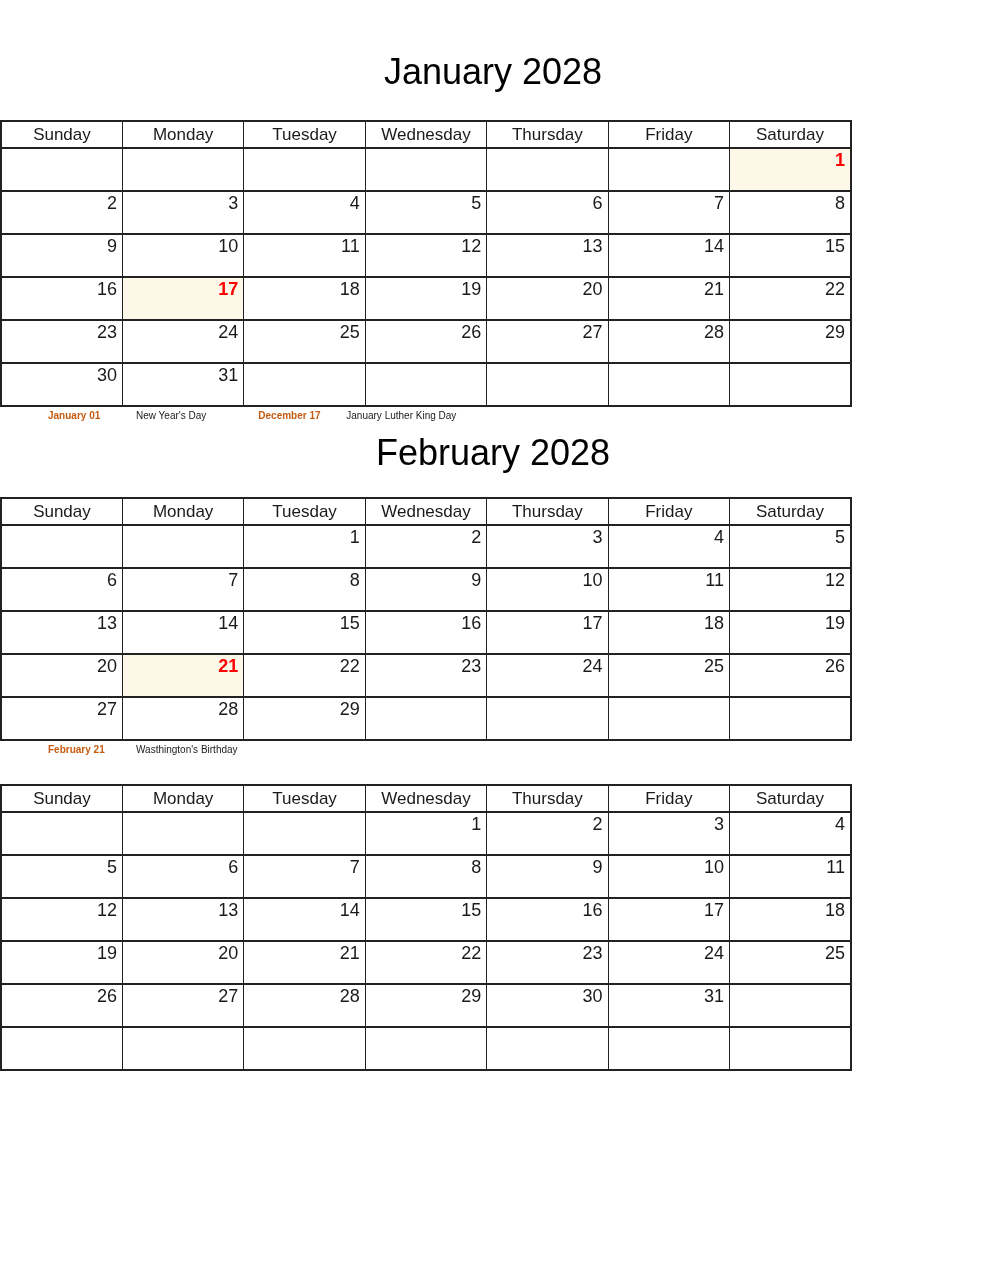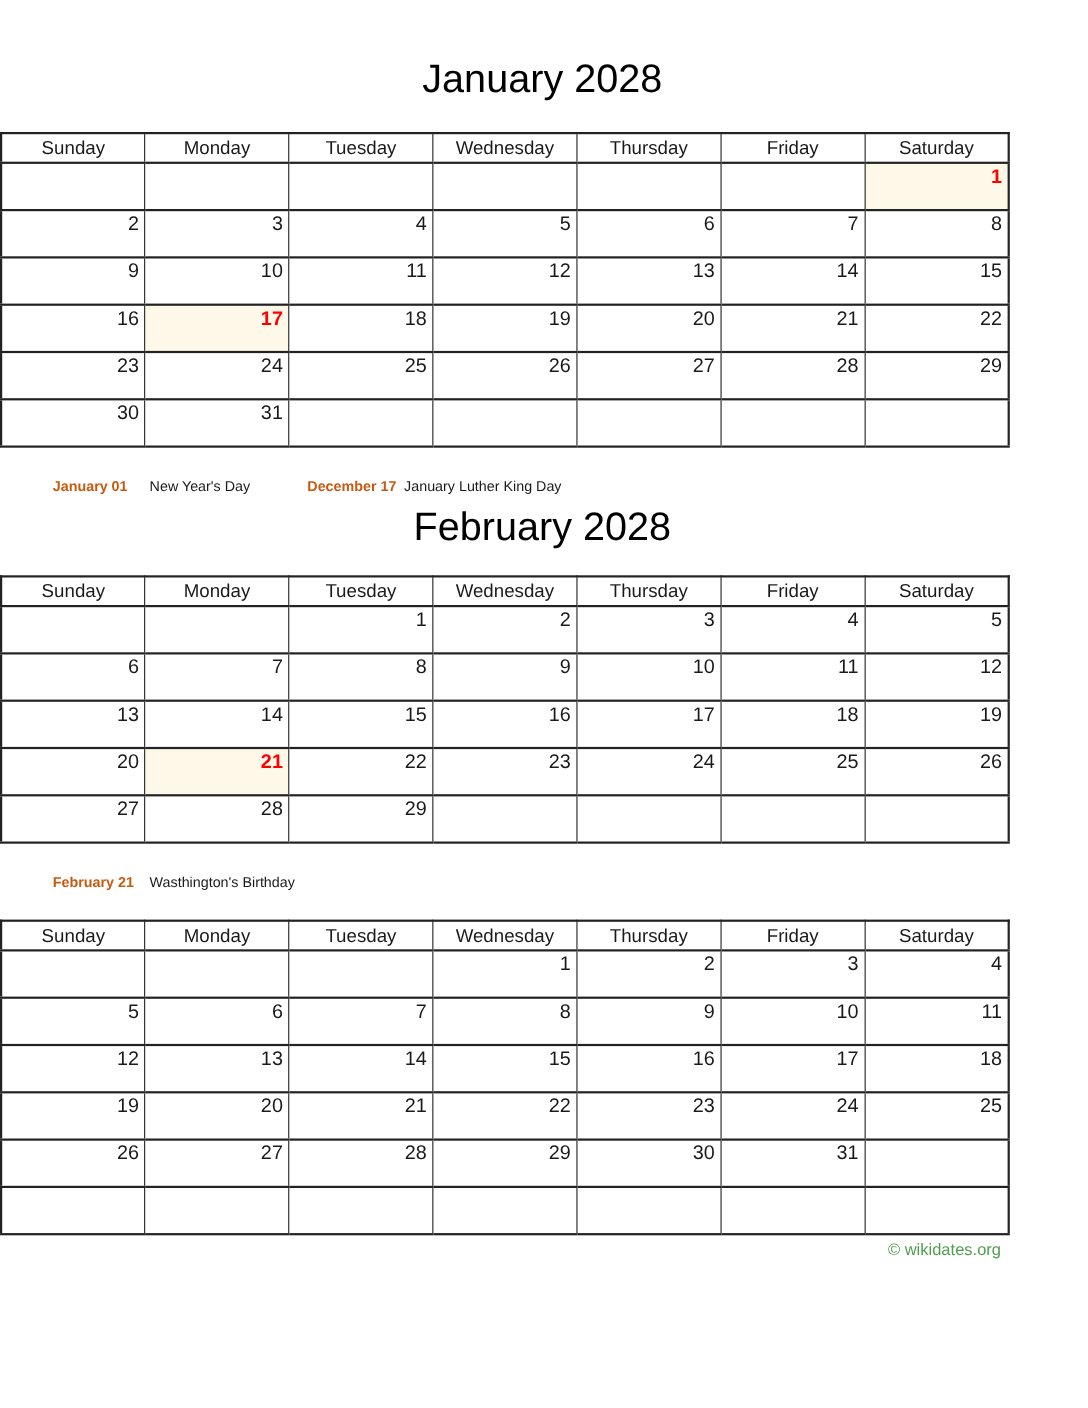--- a/index.html
+++ b/index.html
@@ -25,21 +25,21 @@
     font-size:36px;
     font-weight:400;
     line-height:40px;
     color:#000000;
     letter-spacing:0px;
   }
   .title-jan{margin-top:52px;}
   .title-feb{margin-top:8px;text-align:center;}
   .title-mar{margin-top:8px;}
   table.calendar{
-    width:918px;
+    width:852px;
     table-layout:fixed;
     border-collapse:collapse;
     border:2px solid var(--border-col);
   }
   .tbl-jan{margin-top:28px;}
   .tbl-feb{margin-top:24px;}
   .tbl-mar{margin-top:25px;}
   table.calendar th{
     height:27px;
     font-size:17px;
@@ -58,23 +58,22 @@
     border:1px solid var(--border-col);
     border-top:2px solid var(--border-col);
     border-bottom:2px solid var(--border-col);
   }
   table.calendar td.highlight{
     background:var(--highlight-bg);
     color:var(--highlight-red);
     font-weight:bold;
   }
   .holiday-row{
-    margin-top:26px;
     margin-left:48px;
-    font-size:13px;
+    font-size:10px;
     line-height:18px;
     min-height:0;
   }
   .holiday-row:empty{margin:0;}
   .holiday{
     display:inline-flex;
     margin-right:52px;
   }
   .holiday-date{
     font-weight:bold;
@@ -312,15 +311,14 @@
             <td></td>
             <td></td>
             <td></td>
             <td></td>
           </tr>
         </tbody>
       </table>
     <div class="holiday-row content"></div>
   </section>
 
-  <div class="footer">© wikidates.org</div>
 
 </div>
 
 </body></html>

